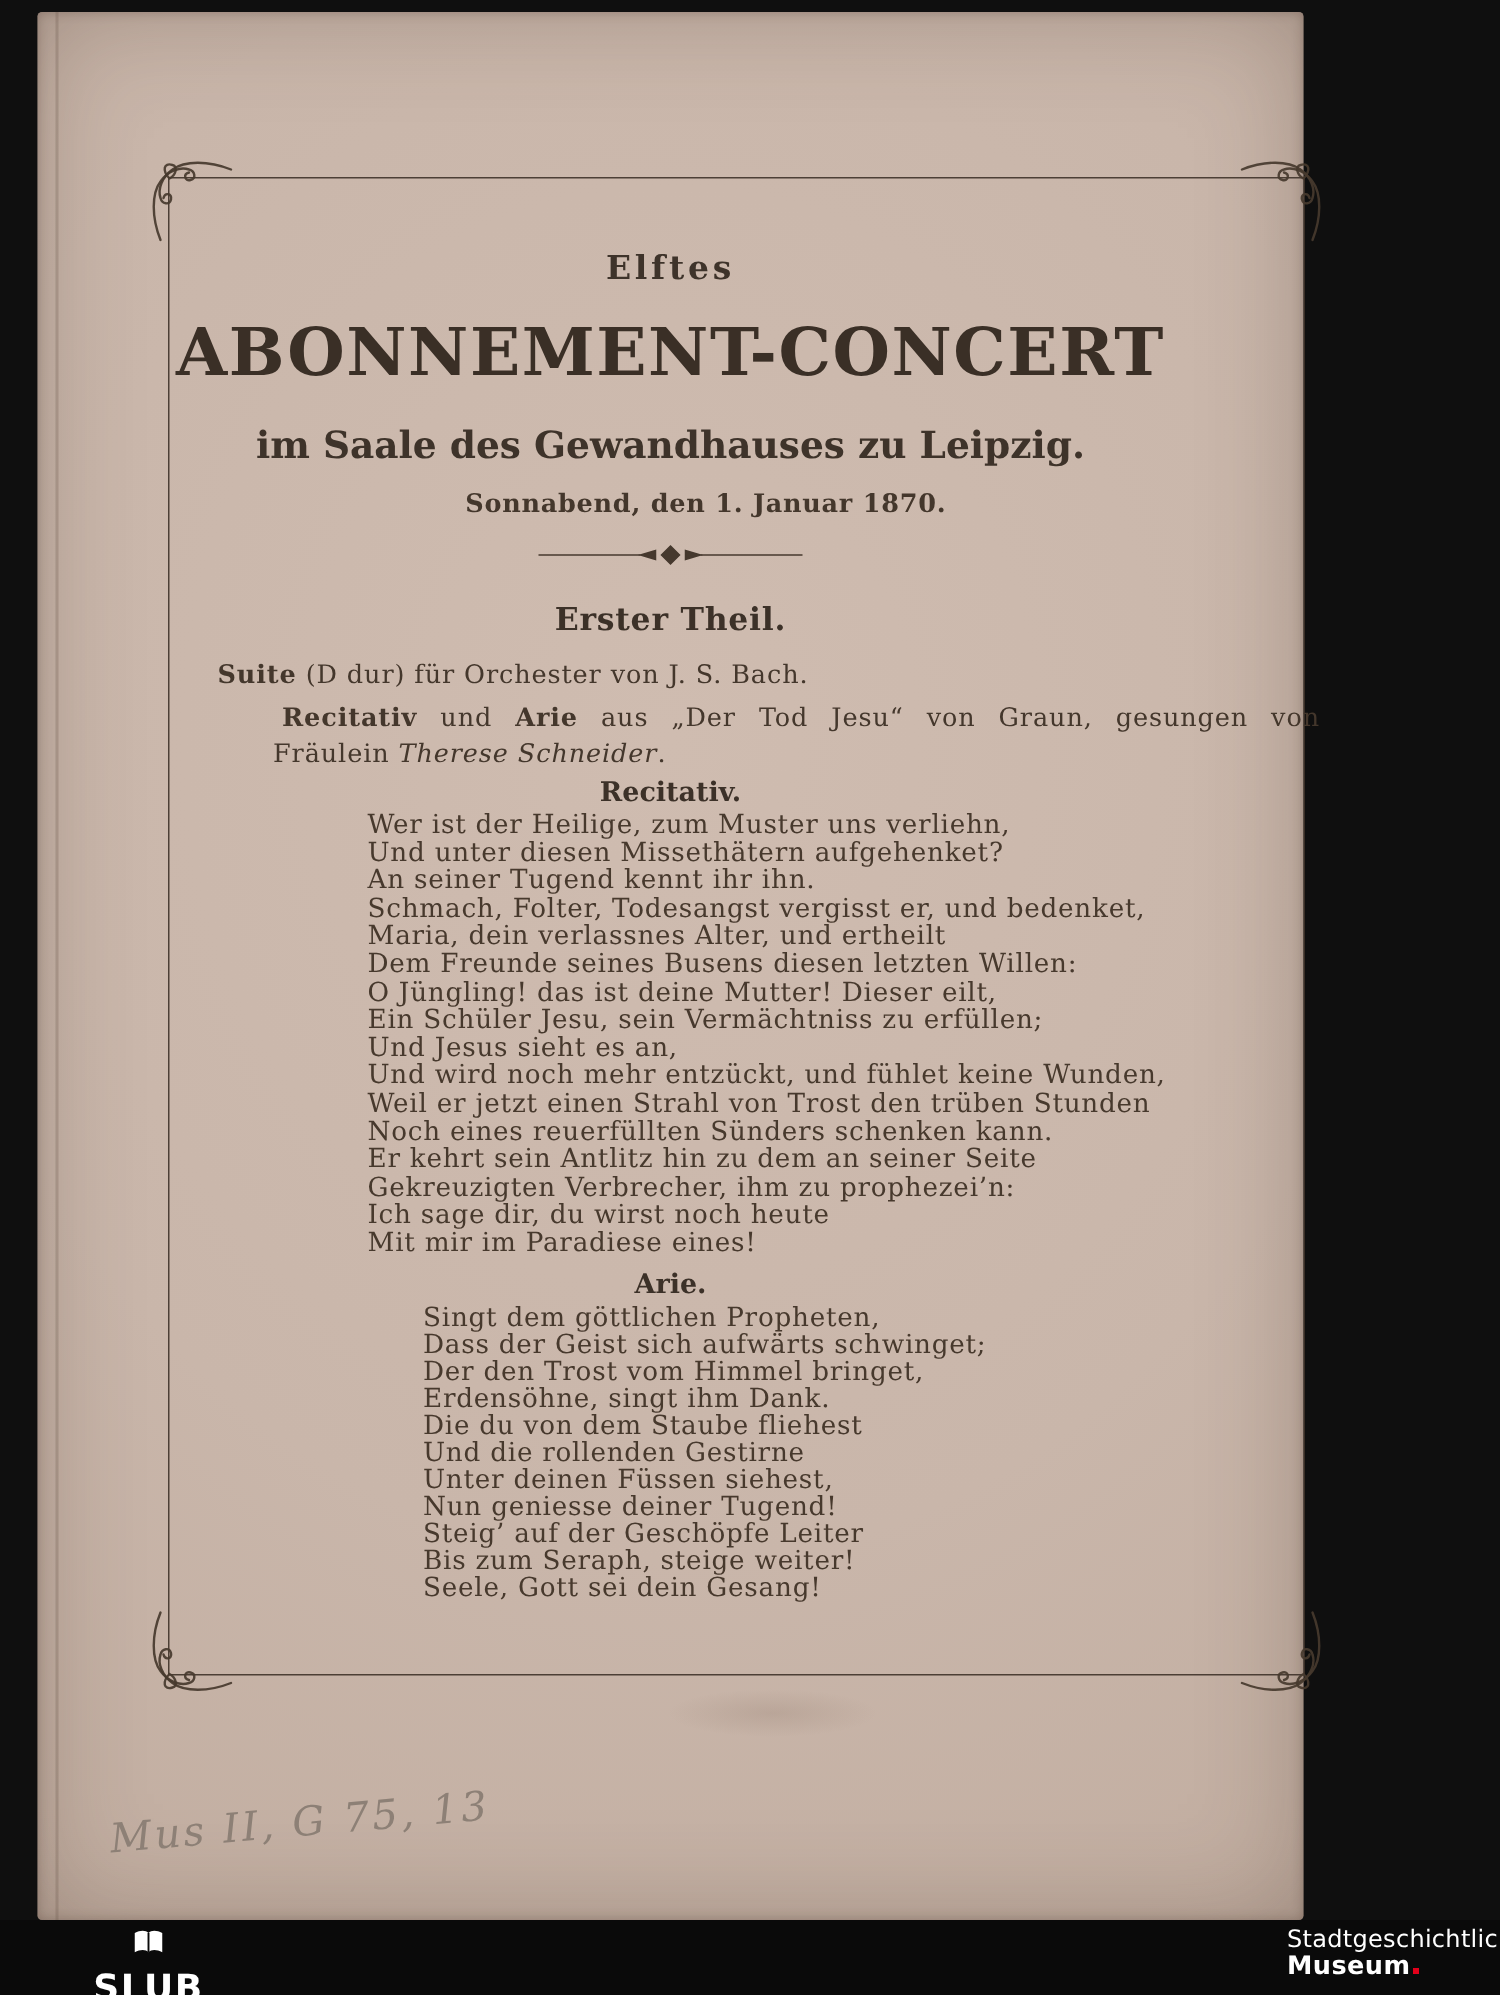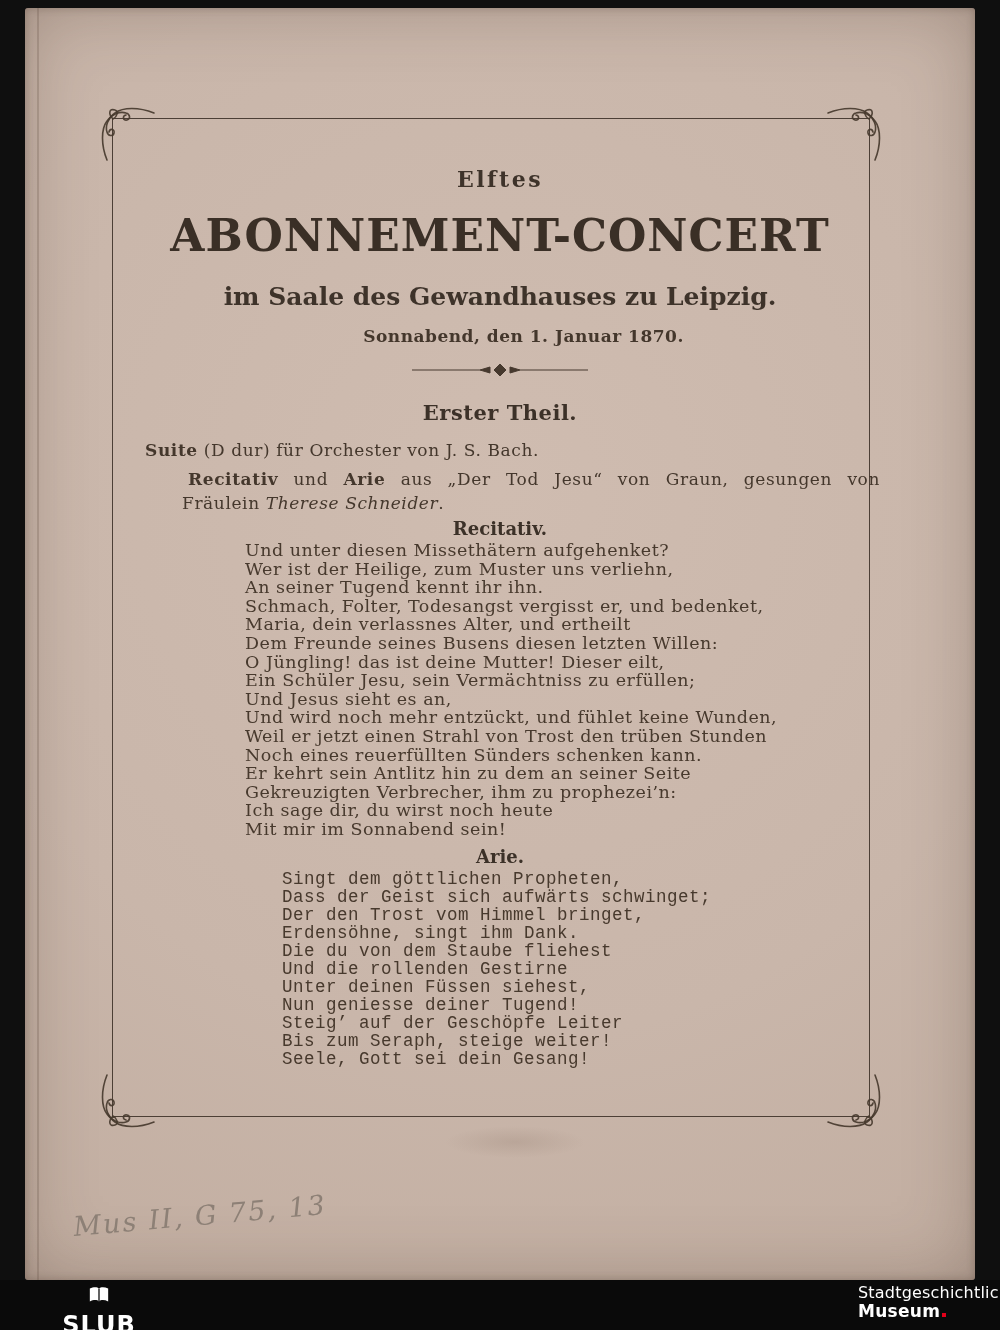--- a/index.html
+++ b/index.html
@@ -1,21 +1,21 @@
 <!DOCTYPE html>
 <html><head>
 <meta charset="utf-8">
 <style>
   * { margin:0; padding:0; box-sizing:border-box; }
   html,body { width:1000px; height:1330px; }
   body { background:#0f0f0f; font-family:"DejaVu Serif","Liberation Serif",serif; }
   .stage { position:relative; width:1000px; height:1330px; overflow:hidden; background:#0f0f0f; }
 
   
-  .paper { position:absolute; left:25px; top:8px; width:950px; height:1272px;
+  .paper { position:absolute; left:25px; top:8px; width:844px; height:1272px;
     background: radial-gradient(120% 90% at 50% 38%, #cfbcb0 0%, #c9b6aa 48%, #c2aea1 78%, #b39e91 100%);
     border-radius:3px;
     box-shadow: inset 0 0 70px rgba(70,50,40,.28), inset 0 0 8px rgba(60,40,30,.3);
     color:#44372c;
   }
   .paper::before { content:""; position:absolute; left:12px; top:0; bottom:0; width:2px; background:rgba(100,78,66,.25); }
 
   
   .frame { position:absolute; left:87px; top:110px; width:758px; height:999px; border:1.5px solid rgba(62,50,41,.9); }
   .corner { position:absolute; width:58px; height:58px; }
@@ -39,21 +39,21 @@
   .prog1 { top:432px; }
   .prog2 { top:461px; width:692px; text-align:justify; text-align-last:justify; word-spacing:2px;margin-left:43px; }
   .prog3 { top:485px; left:157px; }
   .prog3 .it { font-style:italic; }
 
   .poem-head { position:absolute; left:0; right:0; text-align:center; font-weight:bold; font-size:18px; color:#3c3128; }
   .ph-recit { top:510px; }
   .ph-arie  { top:838px; }
   .poem { position:absolute; font-size:17.5px; letter-spacing:.5px; color:#47392d; }
   .poem-recit { left:220px; top:533px; line-height:18.6px; }
-  .poem-arie  { left:257px; top:862px; line-height:18px;font-family:Liberation Mono, monospace; }
+  .poem-arie  { left:257px; top:862px; line-height:18px; }
 
   .shelfmark { position:absolute; left:48px; top:1192px; font-size:27px; font-style:italic;
     color:#8d8076; transform:rotate(-5deg); letter-spacing:2px; }
   .stain { position:absolute; left:420px; top:1118px; width:140px; height:32px; border-radius:50%;
     background:radial-gradient(closest-side, rgba(110,85,70,.15), rgba(110,85,70,0)); }
 
   
   .footer { position:absolute; left:0; bottom:0; width:1000px; height:50px; background:#0a0a0a;
     font-family:"DejaVu Sans","Liberation Sans",sans-serif; }
   .slub { position:absolute; left:28px; top:4px; }
@@ -116,36 +116,36 @@
     <div class="ctext part">Erster Theil.</div>
 
     <div class="prog prog1"><span class="b">Suite</span><span> (D dur) für Orchester von J. S. Bach.</span></div>
 
     <div class="prog prog2"><span class="b">Recitativ</span><span> und </span><span class="b">Arie</span><span> aus „Der Tod Jesu“ von Graun, gesungen von</span></div>
 
     <div class="prog prog3"><span>Fräulein </span><span class="it">Therese Schneider</span><span>.</span></div>
 
     <div class="poem-head ph-recit">Recitativ.</div>
     <div class="poem poem-recit">
+        <div class="poem-line">Wer ist der Heilige, zum Muster uns verliehn,</div>
         <div class="poem-line">Und unter diesen Missethätern aufgehenket?</div>
-        <div class="poem-line">Wer ist der Heilige, zum Muster uns verliehn,</div>
         <div class="poem-line">An seiner Tugend kennt ihr ihn.</div>
         <div class="poem-line">Schmach, Folter, Todesangst vergisst er, und bedenket,</div>
         <div class="poem-line">Maria, dein verlassnes Alter, und ertheilt</div>
         <div class="poem-line">Dem Freunde seines Busens diesen letzten Willen:</div>
         <div class="poem-line">O Jüngling! das ist deine Mutter! Dieser eilt,</div>
         <div class="poem-line">Ein Schüler Jesu, sein Vermächtniss zu erfüllen;</div>
         <div class="poem-line">Und Jesus sieht es an,</div>
         <div class="poem-line">Und wird noch mehr entzückt, und fühlet keine Wunden,</div>
         <div class="poem-line">Weil er jetzt einen Strahl von Trost den trüben Stunden</div>
         <div class="poem-line">Noch eines reuerfüllten Sünders schenken kann.</div>
         <div class="poem-line">Er kehrt sein Antlitz hin zu dem an seiner Seite</div>
         <div class="poem-line">Gekreuzigten Verbrecher, ihm zu prophezei’n:</div>
         <div class="poem-line">Ich sage dir, du wirst noch heute</div>
-        <div class="poem-line">Mit mir im Sonnabend sein!</div>
+        <div class="poem-line">Mit mir im Paradiese eines!</div>
       </div>
 
     <div class="poem-head ph-arie">Arie.</div>
     <div class="poem poem-arie">
         <div class="poem-line">Singt dem göttlichen Propheten,</div>
         <div class="poem-line">Dass der Geist sich aufwärts schwinget;</div>
         <div class="poem-line">Der den Trost vom Himmel bringet,</div>
         <div class="poem-line">Erdensöhne, singt ihm Dank.</div>
         <div class="poem-line">Die du von dem Staube fliehest</div>
         <div class="poem-line">Und die rollenden Gestirne</div>

